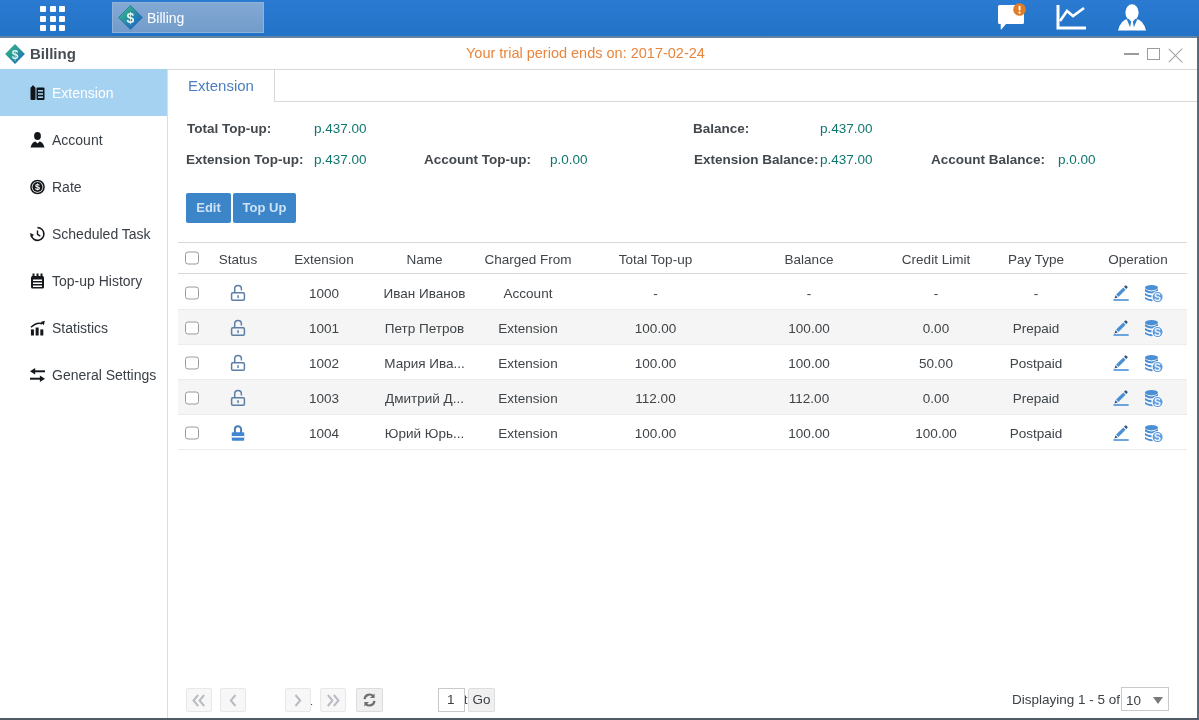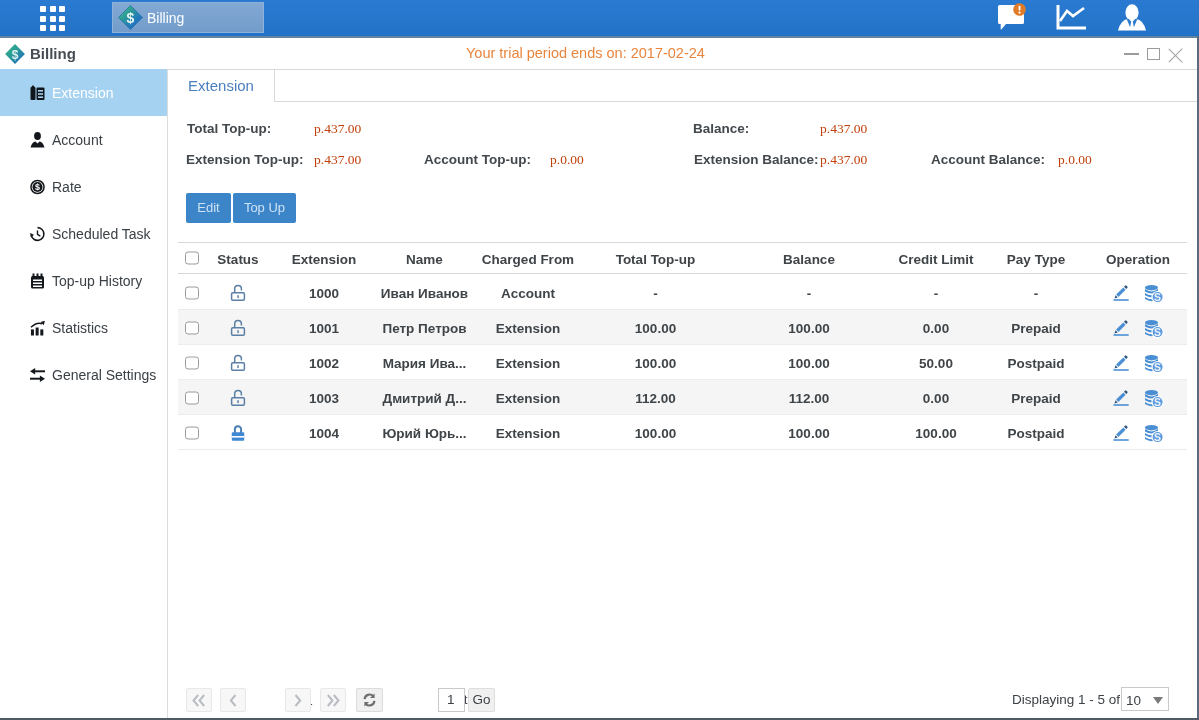--- a/index.html
+++ b/index.html
@@ -30,31 +30,31 @@
 #sidebar { position:absolute; left:0; top:69px; width:168px; height:649px; background:#fff; border-right:1px solid #dcdcdc; box-sizing:border-box; }
 .sitem { position:absolute; left:0; width:167px; height:47px; font-size:14px; color:#3a4046; }
 .sitem .lbl { position:absolute; left:52px; top:50%; transform:translateY(-50%); }
 .sitem .ic { position:absolute; left:30px; top:50%; transform:translateY(-50%); width:15px; height:16px; }
 .sitem.active { background:#a6d2f1; color:#fff; }
 #tabstrip { position:absolute; left:168px; top:69px; width:1029px; height:32px; border-top:1px solid #d9d9d9; }
 #tabstrip .rest { position:absolute; left:107px; top:0; right:0; height:32px; border-bottom:1px solid #d9d9d9; }
 #tab1 { position:absolute; left:0; top:0; width:107px; height:32px; border-right:1px solid #d9d9d9; color:#4b7fc0; font-size:15px; text-align:center; line-height:31px; background:#fff; }
 
 .lab { position:absolute; font-size:13.5px; font-weight:bold; color:#43484d; }
-.val { position:absolute; font-size:13.5px; color:#c2410c;font-family:Liberation Serif, serif; }
-
-.btn { position:absolute; background:#3c85c8; color:#cde2f5; font-size:13px; font-weight:normal; text-align:center; line-height:30px; height:30px; border-radius:2px; }
+.val { position:absolute; font-size:13.5px; color:#0f766e; }
+
+.btn { position:absolute; background:#3c85c8; color:#cde2f5; font-size:13px; font-weight:bold; text-align:center; line-height:30px; height:30px; border-radius:2px; }
 
 
 #tbl { position:absolute; left:178px; top:242px; width:1009px; }
 .trow { position:absolute; left:0; width:1009px; }
 .hrow { height:32px; border-top:1px solid #d8d8d8; border-bottom:1px solid #d8d8d8; }
 .drow { height:35px; border-bottom:1px solid #ececec; }
 .drow.alt { background:#f5f5f5; }
-.cell { position:absolute; top:calc(50% + 1px); transform:translate(-50%,-50%); font-size:13.5px; color:#3f4448; white-space:nowrap;font-weight:bold; }
+.cell { position:absolute; top:calc(50% + 1px); transform:translate(-50%,-50%); font-size:13.5px; color:#3f4448; white-space:nowrap; }
 .cbx { position:absolute; left:7px; top:50%; transform:translateY(-50%); width:14px; height:13px; border:1.4px solid #9a9a9a; border-radius:3px; background:#fff; }
 .drow .cbx { top:calc(50% + 1px); }
 .icw { position:absolute; top:calc(50% + 2px); transform:translate(-50%,-50%); }
 .icw.coins { top:calc(50% + 3.5px); }
 
 
 .pgbtn { position:absolute; top:688px; width:26px; height:24px; background:#f7f7f7; border:1px solid #e8e8e8; border-radius:2px; color:#b3b6bb; font-size:17px; text-align:center; line-height:21px; }
 .pgtxt { position:absolute; font-size:13.5px; color:#3d4247;margin-left:40px; }
 #goinput { position:absolute; left:438px; top:688px; width:27px; height:24px; border:1px solid #c9c9c9; font-size:13.5px; color:#3d4247; padding-left:8px; line-height:22px; background:#fff; }
 #gobtn { position:absolute; left:468px; top:688px; width:27px; height:24px; background:#f0f0f0; border:1px solid #ddd; border-radius:2px; font-size:13.5px; color:#3d4247; text-align:center; line-height:22px; }

